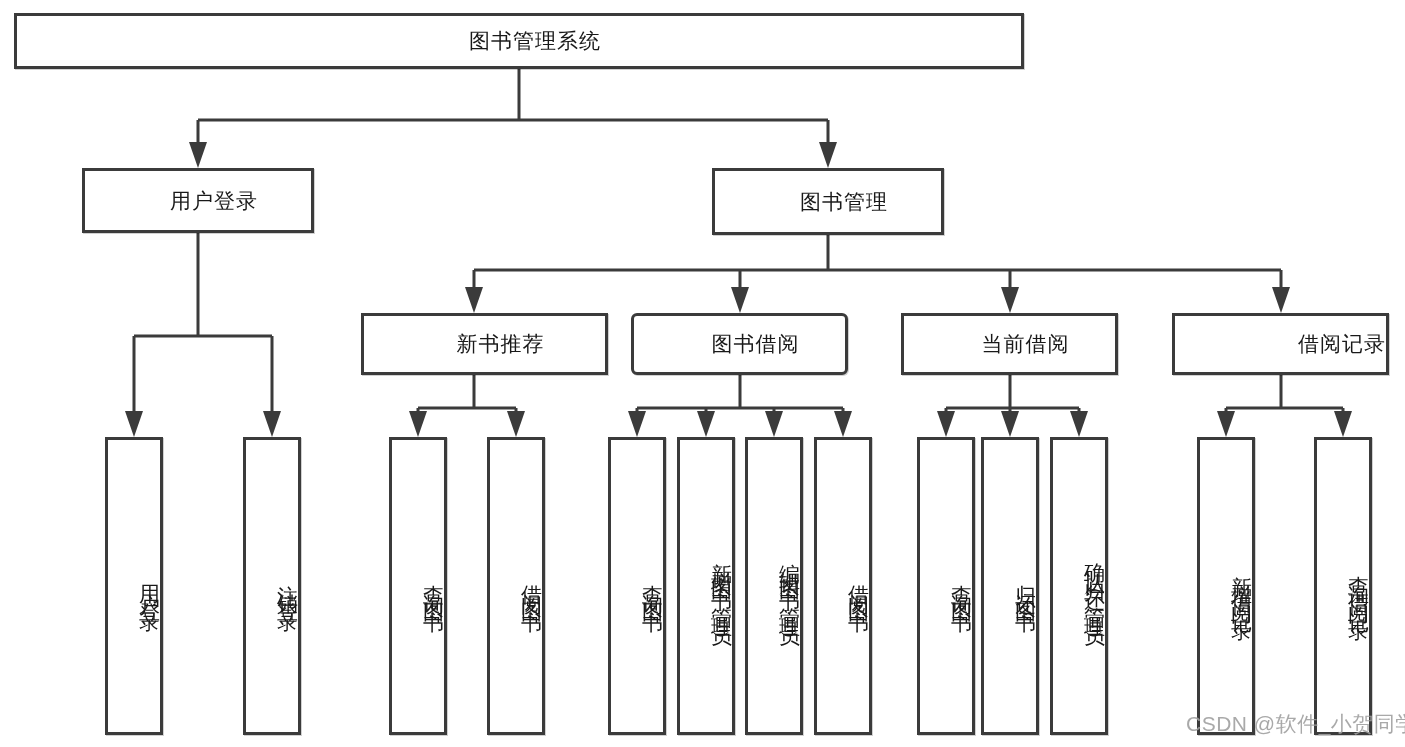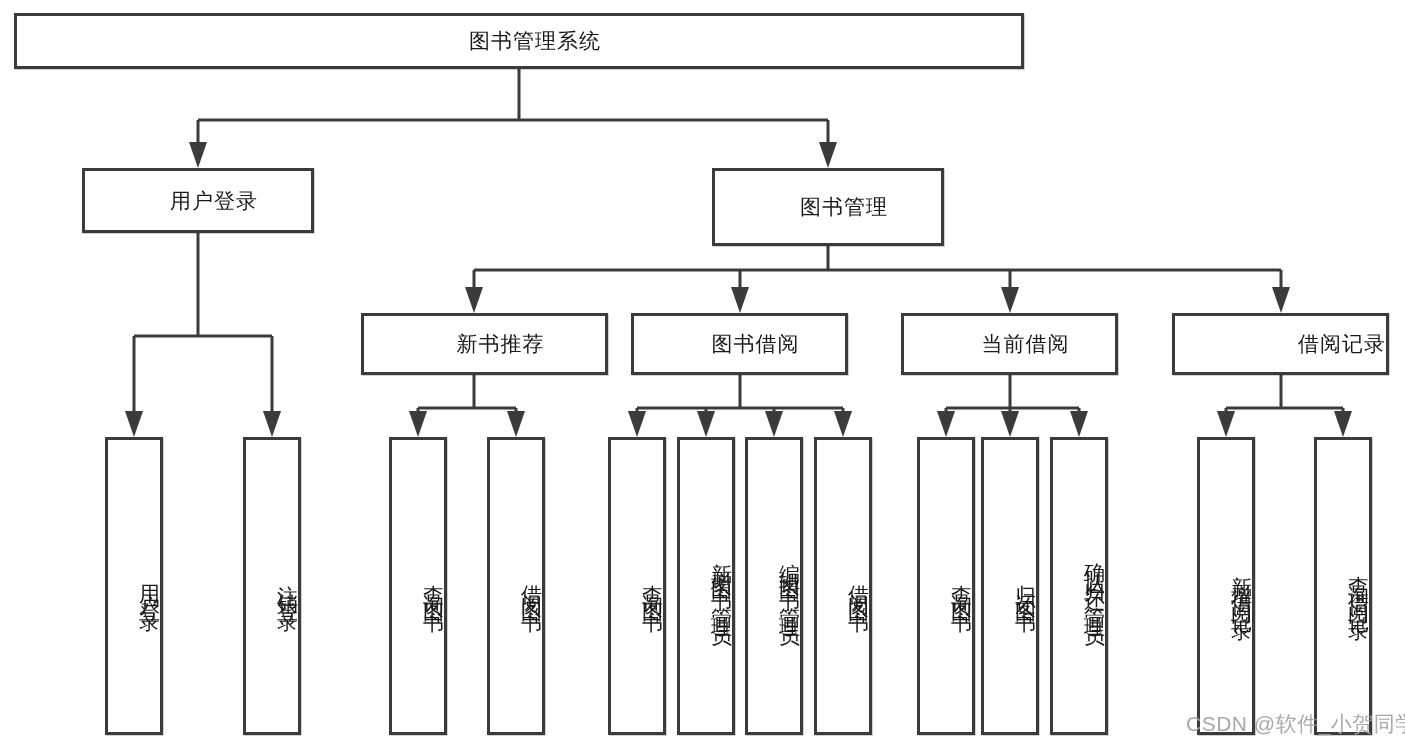--- a/index.html
+++ b/index.html
@@ -108,28 +108,28 @@
     </g>
   </svg>
 
   <div class="box" style="left:14px; top:13px; width:1010px; height:56px;">
     <span>图书管理系统</span>
   </div>
 
   <div class="box" style="left:82px; top:168px; width:232px; height:65px;">
     <span>用户登录</span>
   </div>
-  <div class="box" style="left:712px; top:168px; width:232px; height:78px;">
+  <div class="box" style="left:712px; top:168px; width:232px; height:67px;">
     <span>图书管理</span>
   </div>
 
   <div class="box" style="left:361px; top:313px; width:247px; height:62px;">
     <span>新书推荐</span>
   </div>
-  <div class="box" style="left:631px; top:313px; width:217px; height:62px;">
+  <div class="box" style="left:631px; top:313px; width:217px; height:62px;border-radius:6px;">
     <span>图书借阅</span>
   </div>
   <div class="box" style="left:901px; top:313px; width:217px; height:62px;text-align:center;">
     <span>当前借阅</span>
   </div>
   <div class="box" style="left:1172px; top:313px; width:217px; height:62px;justify-content:flex-end;">
     <span>借阅记录</span>
   </div>
 
   <div class="box tall" style="left:105px; top:437px; width:58px; height:298px;">

